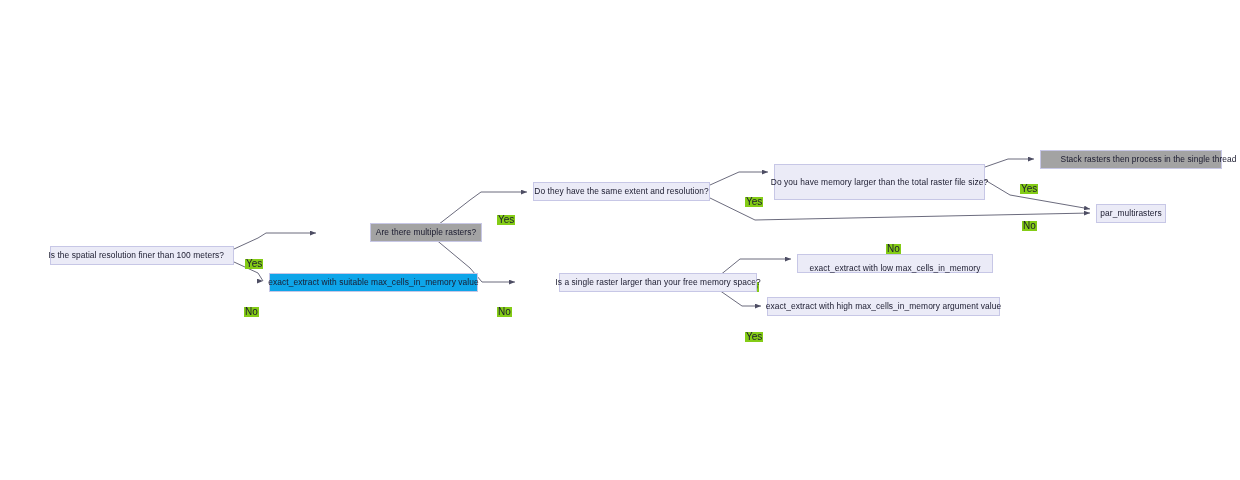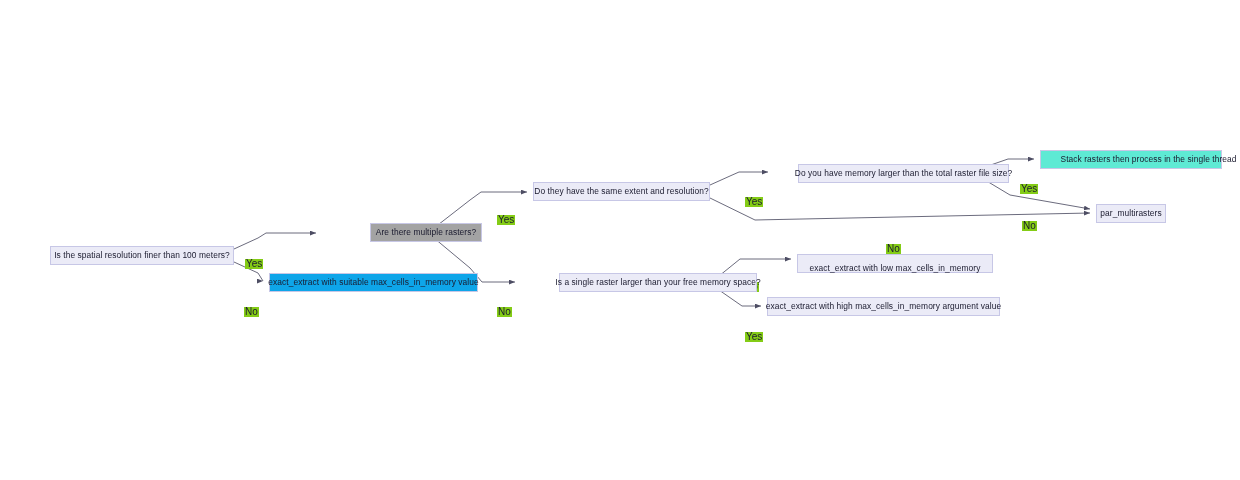--- a/index.html
+++ b/index.html
@@ -83,45 +83,45 @@
       <div class="edge-label" style="left: 497px; top: 282px; color: rgb(26, 26, 46);">No</div>
       <div class="edge-label" style="left: 745px; top: 172px; color: rgb(26, 26, 46);">Yes</div>
       <div class="edge-label" style="left: 886px; top: 219px; color: rgb(26, 26, 46);">No</div>
       <div class="edge-label" style="left: 1020px; top: 159px; color: rgb(26, 26, 46);">Yes</div>
       <div class="edge-label" style="left: 1022px; top: 196px; color: rgb(26, 26, 46);">No</div>
       <div class="edge-label" style="left: 744px; top: 257px; color: rgb(26, 26, 46);">No</div>
       <div class="edge-label" style="left: 745px; top: 307px; color: rgb(26, 26, 46);">Yes</div>
     </div>
 
   <div id="nodes">
-      <div class="node" style="left: 50px; top: 246px; width: 184px; height: 19px; background: rgb(235, 235, 247); border-color: rgb(199, 199, 230); color: rgb(26, 26, 46);">
+      <div class="node" style="left: 50px; top: 246px; width: 184px; height: 19px; background: rgb(235, 235, 247); border-color: rgb(199, 199, 230); color: rgb(26, 26, 46); justify-content: flex-end;">
         <span>Is the spatial resolution finer than 100 meters?</span>
       </div>
       <div class="node" style="left: 322px; top: 223px; width: 112px; height: 19px; background: #a3a3a3; border-color: rgb(199, 199, 230); color: rgb(26, 26, 46); margin-left: 48px;">
         <span>Are there multiple rasters?</span>
       </div>
       <div class="node" style="left: 269px; top: 273px; width: 209px; height: 19px; background: #0ea5e9; border-color: rgb(199, 199, 230); color: rgb(26, 26, 46);">
         <span>exact_extract with suitable max_cells_in_memory value</span>
       </div>
       <div class="node" style="left: 533px; top: 182px; width: 177px; height: 19px; background: rgb(235, 235, 247); border-color: rgb(199, 199, 230); color: rgb(26, 26, 46);">
         <span>Do they have the same extent and resolution?</span>
       </div>
       <div class="node" style="left: 521px; top: 273px; width: 198px; height: 19px; background: rgb(235, 235, 247); border-color: rgb(199, 199, 230); color: rgb(26, 26, 46); margin-left: 38px;">
         <span>Is a single raster larger than your free memory space?</span>
       </div>
-      <div class="node" style="left: 774px; top: 164px; width: 211px; height: 19px; background: rgb(235, 235, 247); border-color: rgb(199, 199, 230); color: rgb(26, 26, 46); margin-left: 24px;">
+      <div class="node" style="left: 774px; top: 164px; width: 211px; height: 36px; background: rgb(235, 235, 247); border-color: rgb(199, 199, 230); color: rgb(26, 26, 46);">
         <span>Do you have memory larger than the total raster file size?</span>
       </div>
       <div class="node" style="left: 797px; top: 254px; width: 196px; height: 19px; background: rgb(235, 235, 247); border-color: rgb(199, 199, 230); color: rgb(26, 26, 46); align-items: flex-end;">
         <span>exact_extract with low max_cells_in_memory</span>
       </div>
       <div class="node" style="left: 767px; top: 297px; width: 233px; height: 19px; background: rgb(235, 235, 247); border-color: rgb(199, 199, 230); color: rgb(26, 26, 46);">
         <span>exact_extract with high max_cells_in_memory argument value</span>
       </div>
-      <div class="node" style="left: 1040px; top: 150px; width: 182px; height: 19px; background: #5eead4; border-color: rgb(199, 199, 230); color: rgb(26, 26, 46); padding-left: 44px;">
+      <div class="node" style="left: 1040px; top: 150px; width: 182px; height: 19px; background: #a3a3a3; border-color: rgb(199, 199, 230); color: rgb(26, 26, 46); padding-left: 44px;">
         <span>Stack rasters then process in the single thread</span>
       </div>
       <div class="node" style="left: 1096px; top: 204px; width: 70px; height: 19px; background: rgb(235, 235, 247); border-color: rgb(199, 199, 230); color: rgb(26, 26, 46);">
         <span>par_multirasters</span>
       </div>
     </div>
 
 </div>
 
 </body></html>

